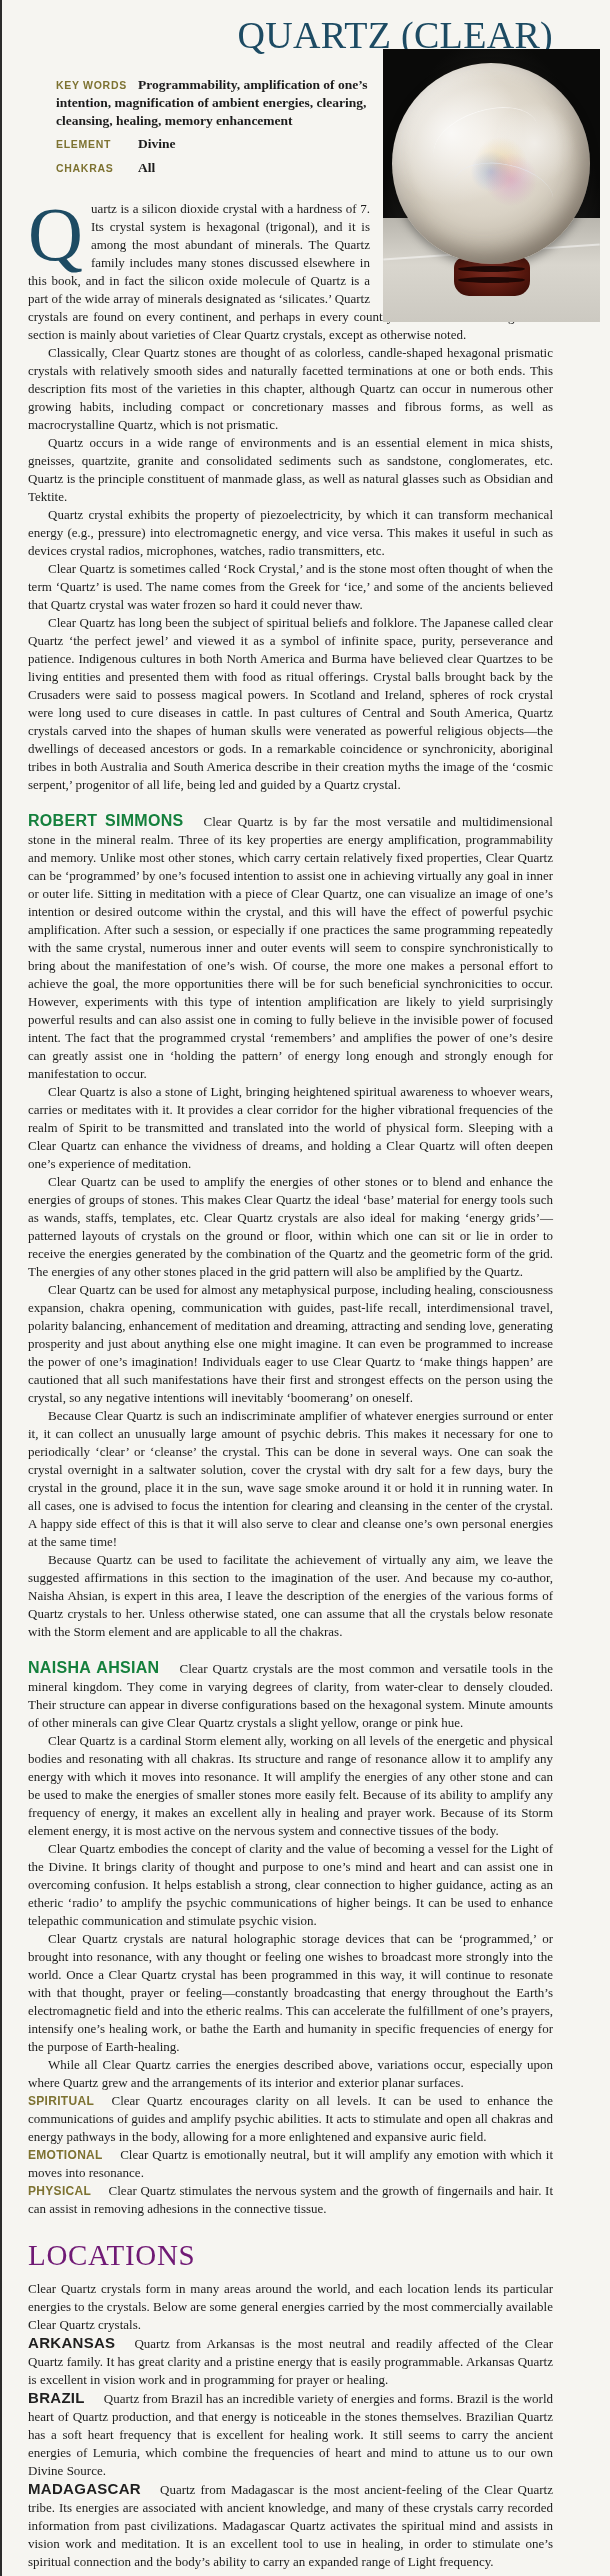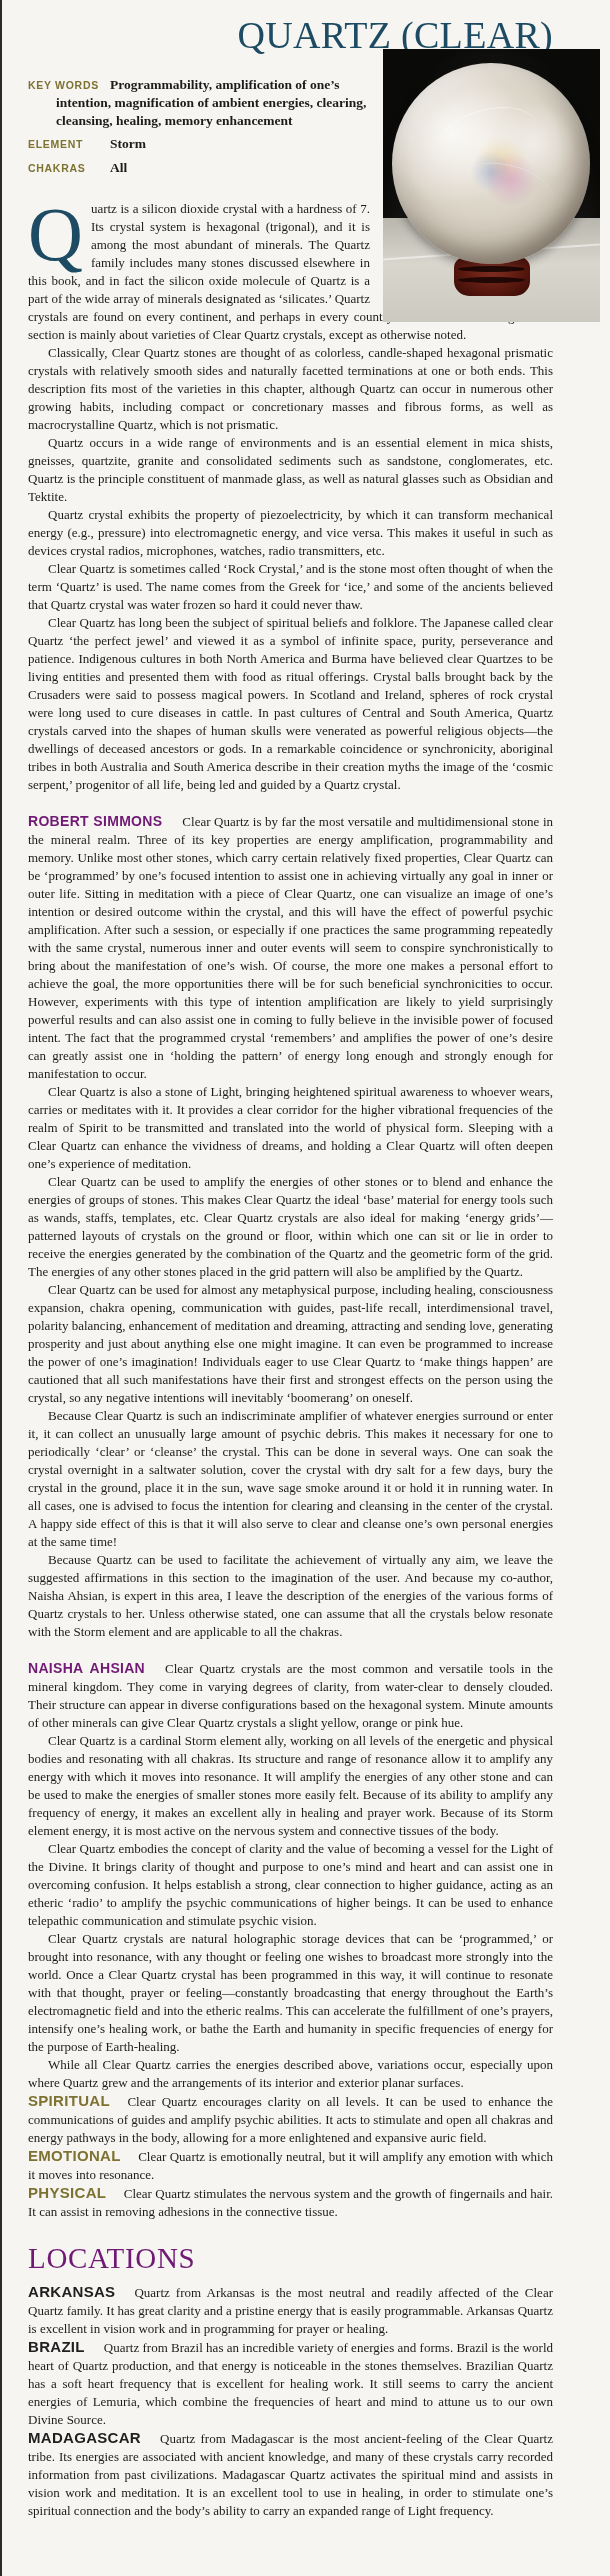--- a/index.html
+++ b/index.html
@@ -41,20 +41,21 @@
   .plabel {
     display: inline-block;
     min-width: 82px;
     text-indent: 0;
     font-family: "Liberation Sans", sans-serif;
     font-size: 10.5px;
     font-weight: bold;
     letter-spacing: 0.7px;
     color: #7d7231;
     vertical-align: baseline;
+    margin-left: 28px;
   }
   .body-text { margin-top: 23px; }
   p.para {
     margin: 0;
     font-size: 13px;
     line-height: 18px;
     text-align: justify;
     text-indent: 20px;
   }
   p.para.noindent { text-indent: 0; }
@@ -63,29 +64,29 @@
     float: left;
     font-size: 76px;
     line-height: 0.78;
     padding: 5.4px 8px 0 0;
     color: #1d4b63;
     font-family: "Liberation Serif", serif;
   }
   .gap-top { margin-top: 18px !important; }
   .author {
     font-family: "Liberation Sans", sans-serif;
-    font-size: 14px;
-    font-weight: bold;
-    letter-spacing: 0.3px;
-    color: #701a75;
+    font-size: 16px;
+    font-weight: bold;
+    letter-spacing: 0.3px;
+    color: #15803d;
     margin-right: 20px;
   }
   .alabel {
     font-family: "Liberation Sans", sans-serif;
-    font-size: 15px;
+    font-size: 12px;
     font-weight: bold;
     letter-spacing: 0.3px;
     color: #7d7231;
     margin-right: 17.5px;
   }
   .llabel {
     font-family: "Liberation Sans", sans-serif;
     font-size: 15px;
     font-weight: bold;
     letter-spacing: 0.3px;
@@ -168,21 +169,21 @@
       <div class="stand-ring ring2"></div>
     </div>
     <div class="sphere">
       <div class="crack1"></div>
       <div class="crack2"></div>
     </div>
   </div>
 
   <div class="props">
     <p class="prop"><span class="plabel">KEY WORDS</span><span>Programmability, amplification of one’s intention, magnification of ambient energies, clearing, cleansing, healing, memory enhancement</span></p>
-    <p class="prop"><span class="plabel">ELEMENT</span><span>Storm</span></p>
+    <p class="prop"><span class="plabel">ELEMENT</span><span>Divine</span></p>
     <p class="prop"><span class="plabel">CHAKRAS</span><span>All</span></p>
   </div>
 
   <div class="body-text">
 
     <p class="para noindent"><span class="photo-spacer"></span><span class="dropcap">Q</span><span>uartz is a silicon dioxide crystal with a hardness of 7. Its crystal system is hexagonal (trigonal), and it is among the most abundant of minerals. The Quartz family includes many stones discussed elsewhere in this book, and in fact the silicon oxide molecule of Quartz is a part of the wide array of minerals designated as ‘silicates.’ Quartz crystals are found on every continent, and perhaps in every country on Earth. The writing in this section is mainly about varieties of Clear Quartz crystals, except as otherwise noted.</span></p>
     <p class="para">Classically, Clear Quartz stones are thought of as colorless, candle-shaped hexagonal prismatic crystals with relatively smooth sides and naturally facetted terminations at one or both ends. This description fits most of the varieties in this chapter, although Quartz can occur in numerous other growing habits, including compact or concretionary masses and fibrous forms, as well as macrocrystalline Quartz, which is not prismatic.</p>
     <p class="para">Quartz occurs in a wide range of environments and is an essential element in mica shists, gneisses, quartzite, granite and consolidated sediments such as sandstone, conglomerates, etc. Quartz is the principle constituent of manmade glass, as well as natural glasses such as Obsidian and Tektite.</p>
     <p class="para">Quartz crystal exhibits the property of piezoelectricity, by which it can transform mechanical energy (e.g., pressure) into electromagnetic energy, and vice versa. This makes it useful in such as devices crystal radios, microphones, watches, radio transmitters, etc.</p>
     <p class="para">Clear Quartz is sometimes called ‘Rock Crystal,’ and is the stone most often thought of when the term ‘Quartz’ is used. The name comes from the Greek for ‘ice,’ and some of the ancients believed that Quartz crystal was water frozen so hard it could never thaw.</p>
@@ -199,18 +200,19 @@
     <p class="para">Clear Quartz is a cardinal Storm element ally, working on all levels of the energetic and physical bodies and resonating with all chakras. Its structure and range of resonance allow it to amplify any energy with which it moves into resonance. It will amplify the energies of any other stone and can be used to make the energies of smaller stones more easily felt. Because of its ability to amplify any frequency of energy, it makes an excellent ally in healing and prayer work. Because of its Storm element energy, it is most active on the nervous system and connective tissues of the body.</p>
     <p class="para">Clear Quartz embodies the concept of clarity and the value of becoming a vessel for the Light of the Divine. It brings clarity of thought and purpose to one’s mind and heart and can assist one in overcoming confusion. It helps establish a strong, clear connection to higher guidance, acting as an etheric ‘radio’ to amplify the psychic communications of higher beings. It can be used to enhance telepathic communication and stimulate psychic vision.</p>
     <p class="para">Clear Quartz crystals are natural holographic storage devices that can be ‘programmed,’ or brought into resonance, with any thought or feeling one wishes to broadcast more strongly into the world. Once a Clear Quartz crystal has been programmed in this way, it will continue to resonate with that thought, prayer or feeling—constantly broadcasting that energy throughout the Earth’s electromagnetic field and into the etheric realms. This can accelerate the fulfillment of one’s prayers, intensify one’s healing work, or bathe the Earth and humanity in specific frequencies of energy for the purpose of Earth-healing.</p>
     <p class="para">While all Clear Quartz carries the energies described above, variations occur, especially upon where Quartz grew and the arrangements of its interior and exterior planar surfaces.</p>
 
     <p class="para noindent"><span class="alabel">SPIRITUAL</span><span>Clear Quartz encourages clarity on all levels. It can be used to enhance the communications of guides and amplify psychic abilities. It acts to stimulate and open all chakras and energy pathways in the body, allowing for a more enlightened and expansive auric field.</span></p>
     <p class="para noindent"><span class="alabel">EMOTIONAL</span><span>Clear Quartz is emotionally neutral, but it will amplify any emotion with which it moves into resonance.</span></p>
     <p class="para noindent"><span class="alabel">PHYSICAL</span><span>Clear Quartz stimulates the nervous system and the growth of fingernails and hair. It can assist in removing adhesions in the connective tissue.</span></p>
 
     <h2 class="locations-heading">LOCATIONS</h2>
+    <p class="para noindent">Clear Quartz crystals form in many areas around the world, and each location lends its particular energies to the crystals. Below are some general energies carried by the most commercially available Clear Quartz crystals.</p>
     <p class="para noindent"><span class="llabel">ARKANSAS</span><span>Quartz from Arkansas is the most neutral and readily affected of the Clear Quartz family. It has great clarity and a pristine energy that is easily programmable. Arkansas Quartz is excellent in vision work and in programming for prayer or healing.</span></p>
     <p class="para noindent"><span class="llabel">BRAZIL</span><span>Quartz from Brazil has an incredible variety of energies and forms. Brazil is the world heart of Quartz production, and that energy is noticeable in the stones themselves. Brazilian Quartz has a soft heart frequency that is excellent for healing work. It still seems to carry the ancient energies of Lemuria, which combine the frequencies of heart and mind to attune us to our own Divine Source.</span></p>
     <p class="para noindent"><span class="llabel">MADAGASCAR</span><span>Quartz from Madagascar is the most ancient-feeling of the Clear Quartz tribe. Its energies are associated with ancient knowledge, and many of these crystals carry recorded information from past civilizations. Madagascar Quartz activates the spiritual mind and assists in vision work and meditation. It is an excellent tool to use in healing, in order to stimulate one’s spiritual connection and the body’s ability to carry an expanded range of Light frequency.</span></p>
   </div>
 </div>
 
 
 </body></html>

